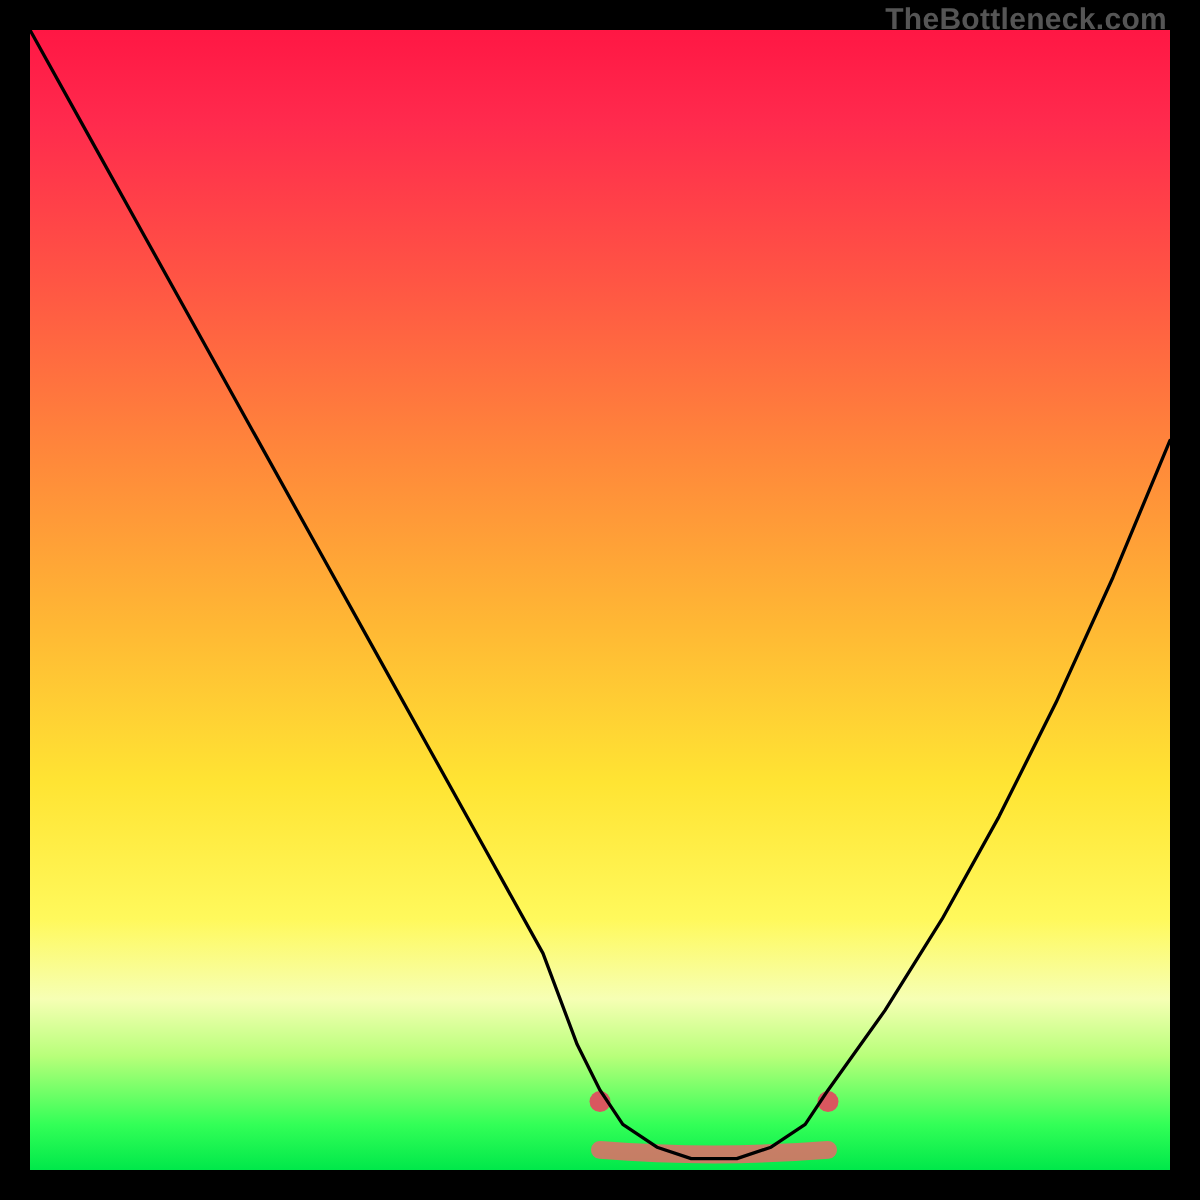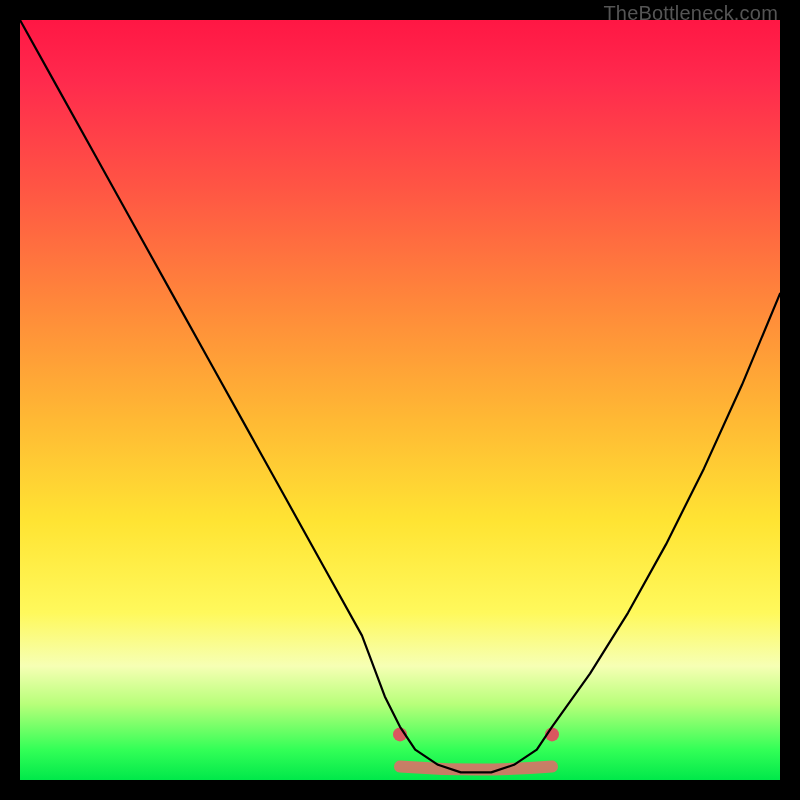--- a/index.html
+++ b/index.html
@@ -40,21 +40,21 @@
       #33ff57 96%,
       #00e84a 100%
     );
   }
   .watermark {
     position: absolute;
     top: 2px;
     right: 22px;
     color: #555;
     font-size: 20px;
-    font-weight: 400;
+    font-weight: 700;
     letter-spacing: 0.2px;
     user-select: none;
   }
   svg.curve {
     position: absolute;
     left: 0;
     top: 0;
     width: 760px;
     height: 760px;
     overflow: visible;

